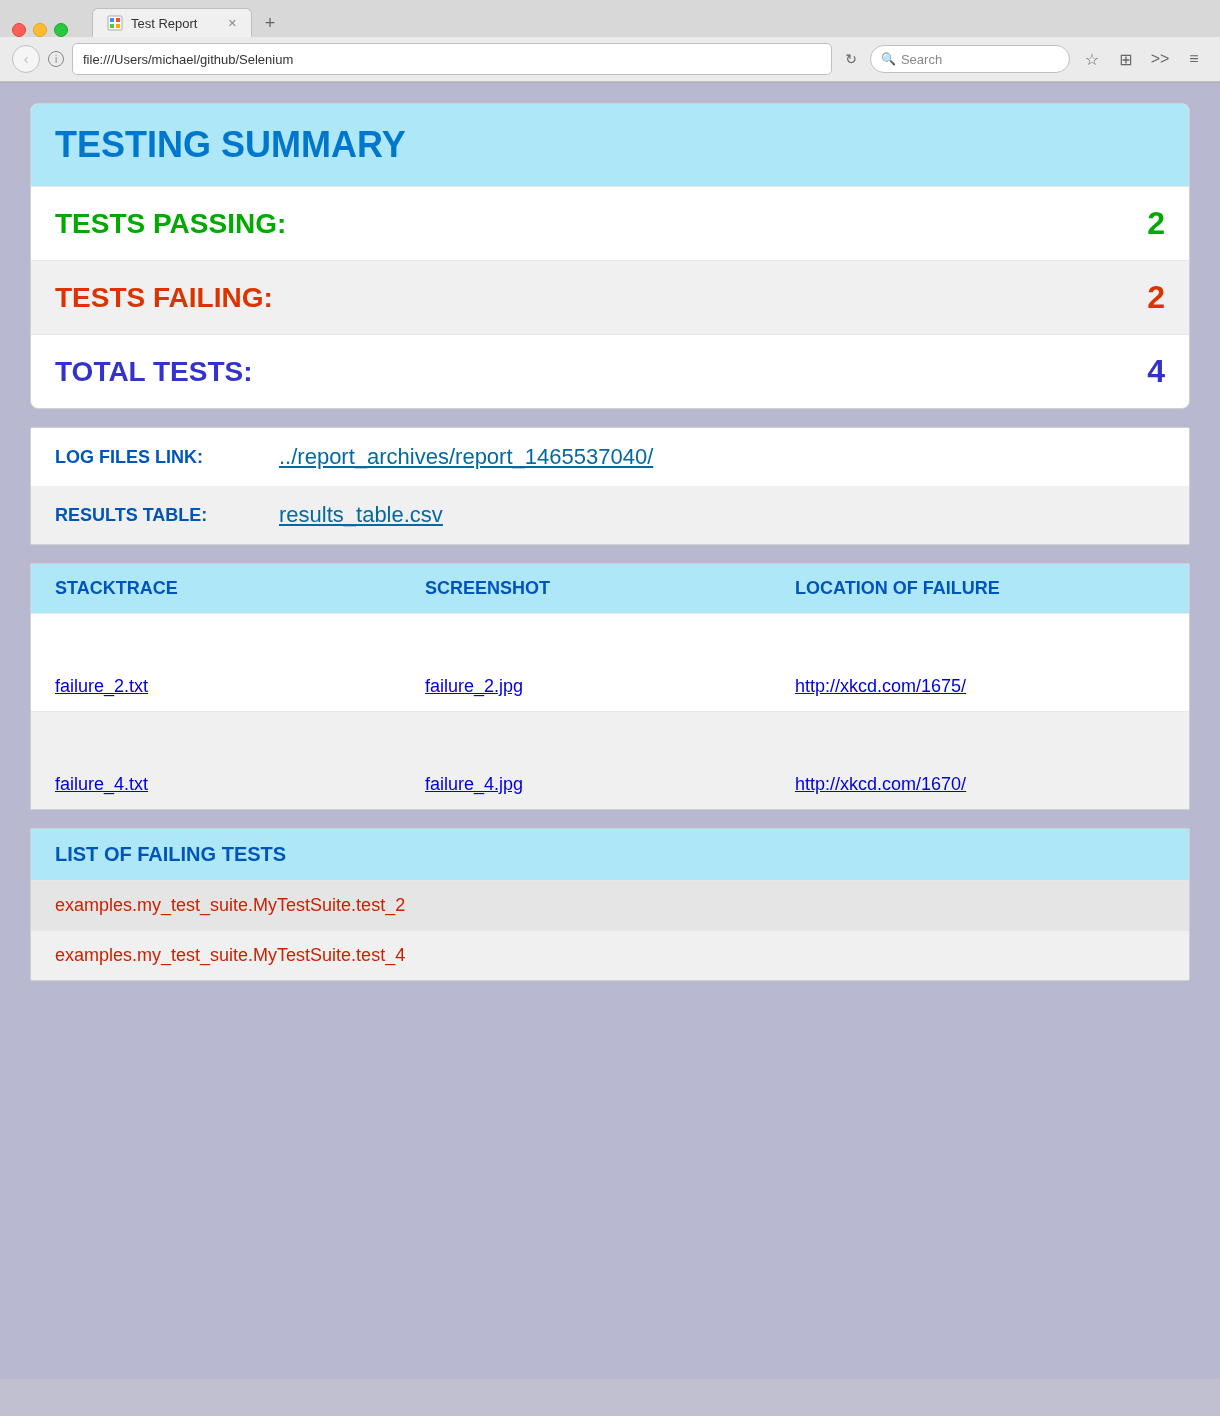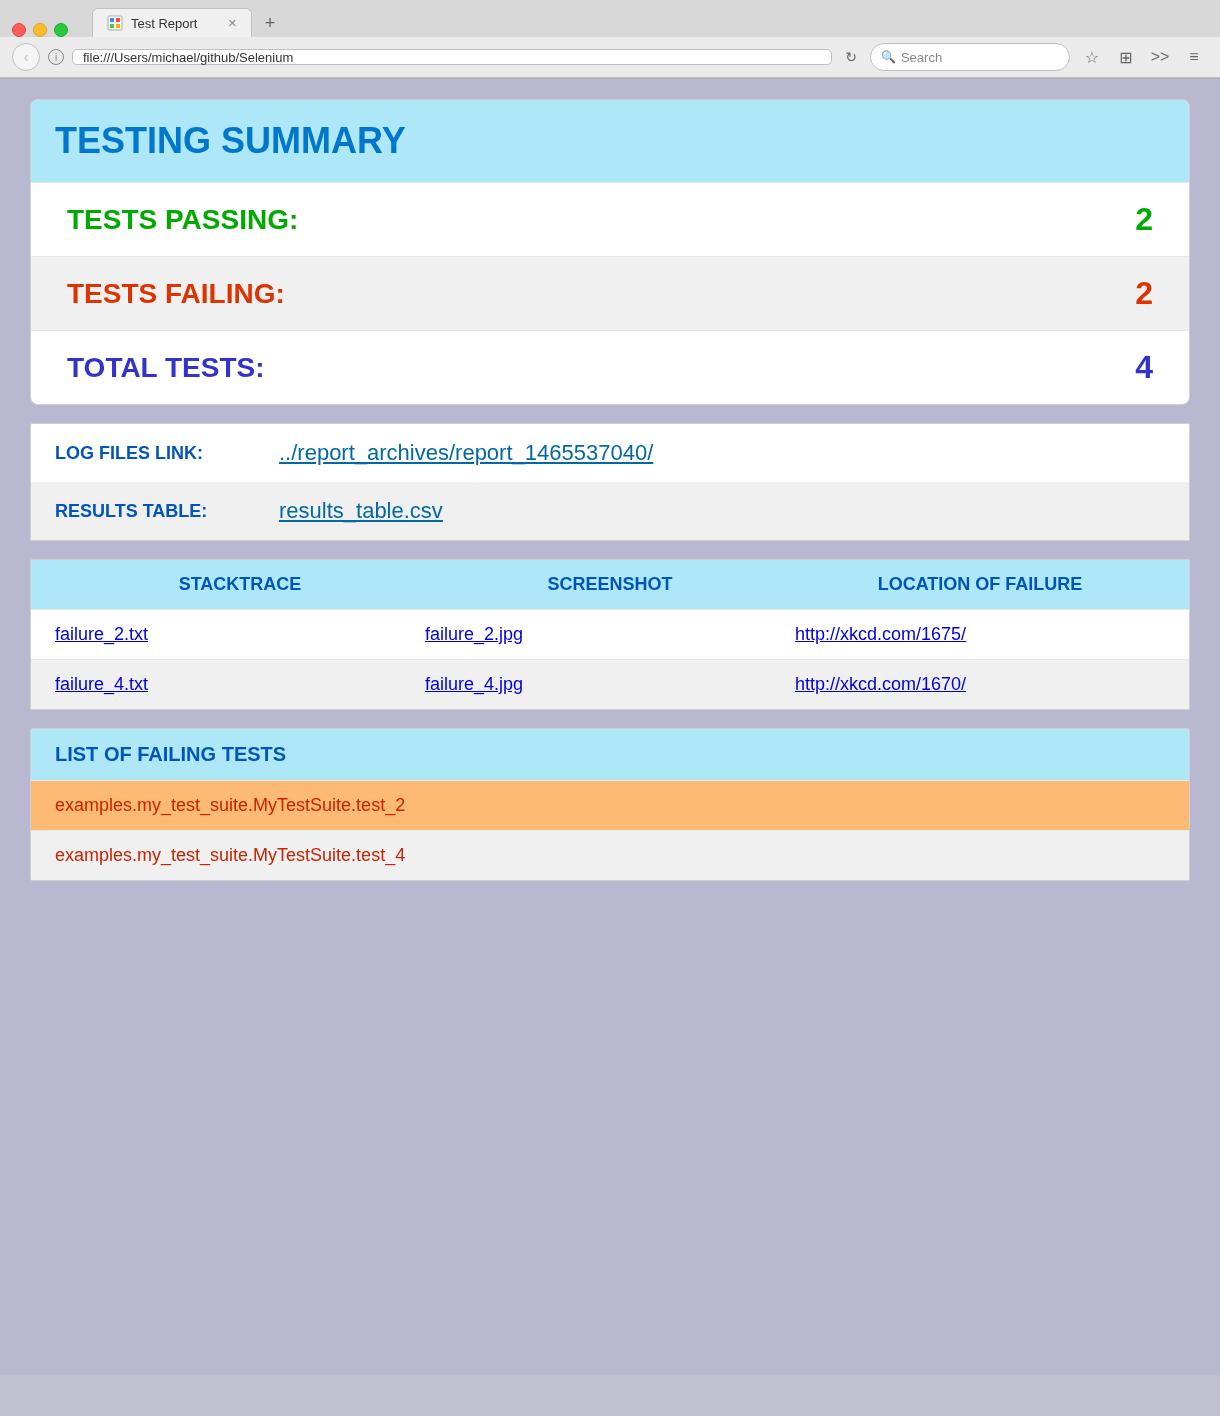--- a/index.html
+++ b/index.html
@@ -120,21 +120,21 @@
       display: flex;
       align-items: center;
       justify-content: center;
       color: #888;
       font-size: 10px;
       cursor: pointer;
     }
 
     .url-bar {
       flex: 1;
-      height: 16px;
+      height: 32px;
       border: 1px solid #c0c0c0;
       border-radius: 5px;
       background: white;
       padding: 0 10px;
       font-size: 13px;
       color: #333;
       display: flex;
       align-items: center;
     }
 
@@ -204,21 +204,21 @@
     .summary-title {
       font-size: 36px;
       font-weight: bold;
       color: #0077cc;
     }
 
     .summary-row {
       display: flex;
       align-items: center;
       justify-content: space-between;
-      padding: 18px 36px;
+      padding: 18px 24px;
       border-top: 1px solid #e8e8e8;
       gap: 16px;
     }
 
     .summary-row.alt {
       background: #f0f0f0;
     }
 
     .summary-label {
       font-size: 28px;
@@ -281,44 +281,44 @@
       display: grid;
       grid-template-columns: 1fr 1fr 1fr;
       background: #aee8f8;
       padding: 14px 24px;
     }
 
     .failures-header-cell {
       font-size: 18px;
       font-weight: bold;
       color: #0055bb;
-      text-align: center;
     }
 
     .failures-data-row {
       display: grid;
       grid-template-columns: 1fr 1fr 1fr;
       padding: 14px 24px;
       border-top: 1px solid #e8e8e8;
     }
 
     .failures-data-row.alt {
       background: #f0f0f0;
     }
 
     .failures-data-cell {
       font-size: 18px;
       color: #0000dd;
       text-decoration: underline;
       cursor: pointer;
+      margin-top: 48px;
     }
 
     
     .failing-list-card {
-      background: #fdba74;
+      background: #e5e5e5;
       border: 1px solid #d0d0d0;
       border-radius: 2px;
       margin-bottom: 18px;
       overflow: hidden;
       margin-top: 14px;
     }
 
     .failing-list-header {
       background: #aee8f8;
       padding: 14px 24px;

